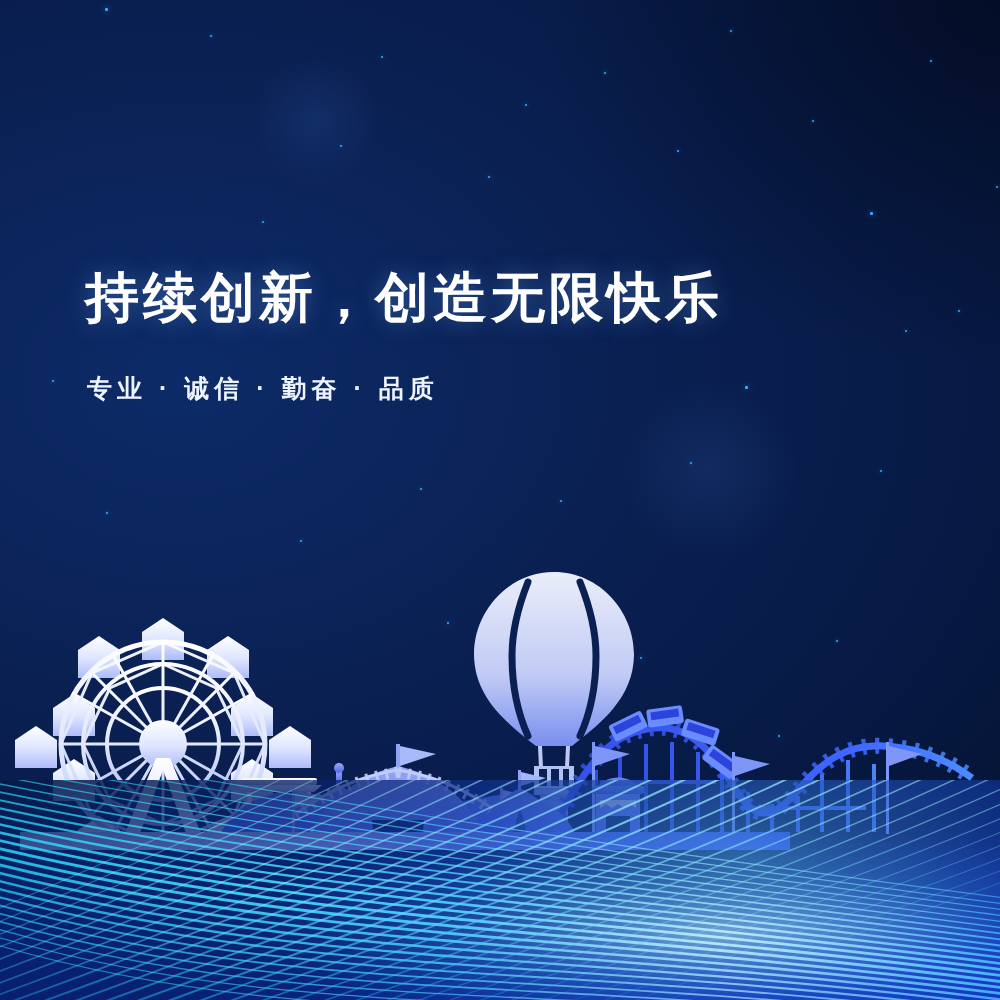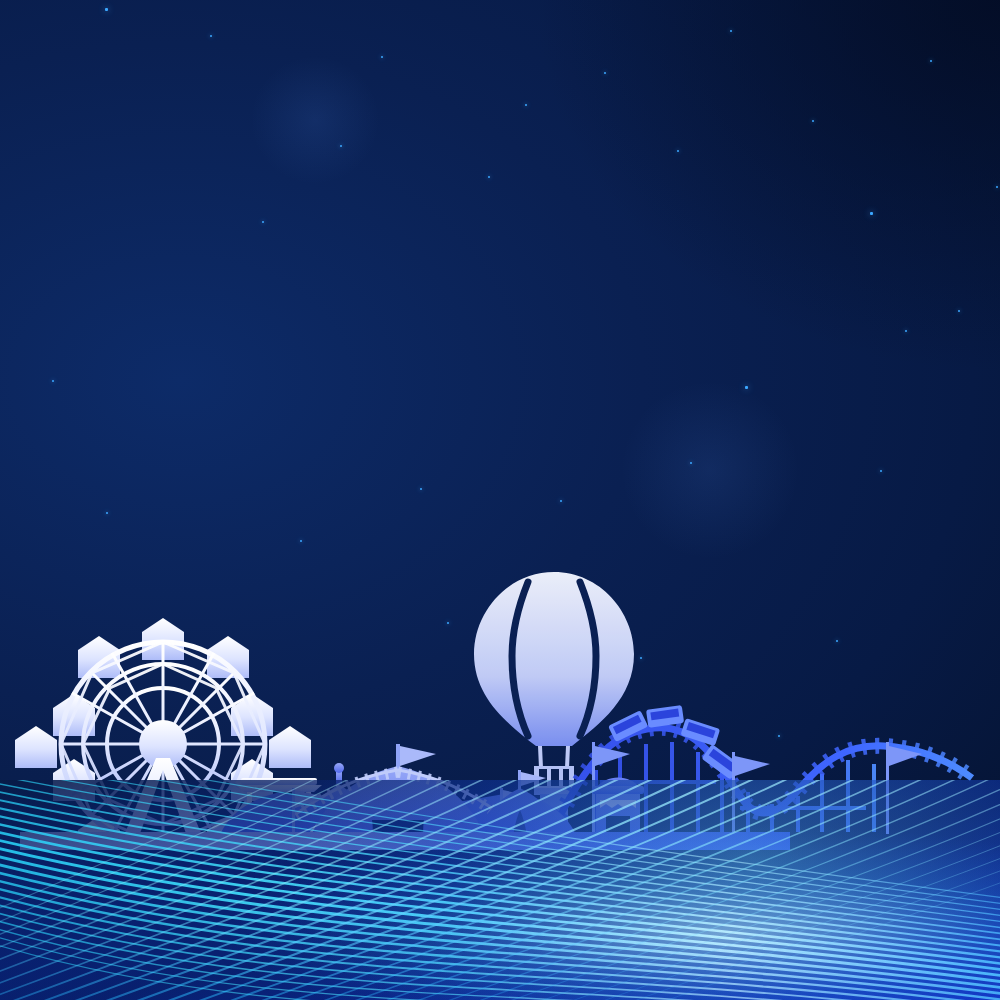--- a/index.html
+++ b/index.html
@@ -87,20 +87,22 @@
       <div class="star" style="left: 640px; top: 657px; width: 2px; height: 2px; background: rgb(59, 167, 255); box-shadow: rgba(70, 170, 255, 0.8) 0px 0px 4px;"></div>
       <div class="star" style="left: 778px; top: 735px; width: 2px; height: 2px; background: rgb(59, 167, 255); box-shadow: rgba(70, 170, 255, 0.8) 0px 0px 4px;"></div>
       <div class="star" style="left: 905px; top: 330px; width: 2px; height: 2px; background: rgb(59, 167, 255); box-shadow: rgba(70, 170, 255, 0.8) 0px 0px 4px;"></div>
       <div class="star" style="left: 488px; top: 176px; width: 2px; height: 2px; background: rgb(59, 167, 255); box-shadow: rgba(70, 170, 255, 0.8) 0px 0px 4px;"></div>
       <div class="star" style="left: 836px; top: 640px; width: 2px; height: 2px; background: rgb(59, 167, 255); box-shadow: rgba(70, 170, 255, 0.8) 0px 0px 4px;"></div>
       <div class="star" style="left: 60px; top: 712px; width: 2px; height: 2px; background: rgb(59, 167, 255); box-shadow: rgba(70, 170, 255, 0.8) 0px 0px 4px;"></div>
       <div class="star" style="left: 996px; top: 186px; width: 2px; height: 2px; background: rgb(59, 167, 255); box-shadow: rgba(70, 170, 255, 0.8) 0px 0px 4px;"></div>
       <div class="star" style="left: 447px; top: 622px; width: 2px; height: 2px; background: rgb(59, 167, 255); box-shadow: rgba(70, 170, 255, 0.8) 0px 0px 4px;"></div>
     </div>
 
+  <div class="headline">持续创新，创造无限快乐</div>
+  <div class="subline">专业 · 诚信 · 勤奋 · 品质</div>
 
   <div class="scene">
   <svg width="1000" height="330" viewBox="0 0 1000 330" xmlns="http://www.w3.org/2000/svg">
     <defs>
       <linearGradient id="gLight" x1="0" y1="0" x2="0" y2="1">
         <stop offset="0%" stop-color="#ffffff"></stop>
         <stop offset="55%" stop-color="#dde4ff"></stop>
         <stop offset="100%" stop-color="#aebcf8"></stop>
       </linearGradient>
       <linearGradient id="gBalloon" x1="0" y1="0" x2="0" y2="1">

